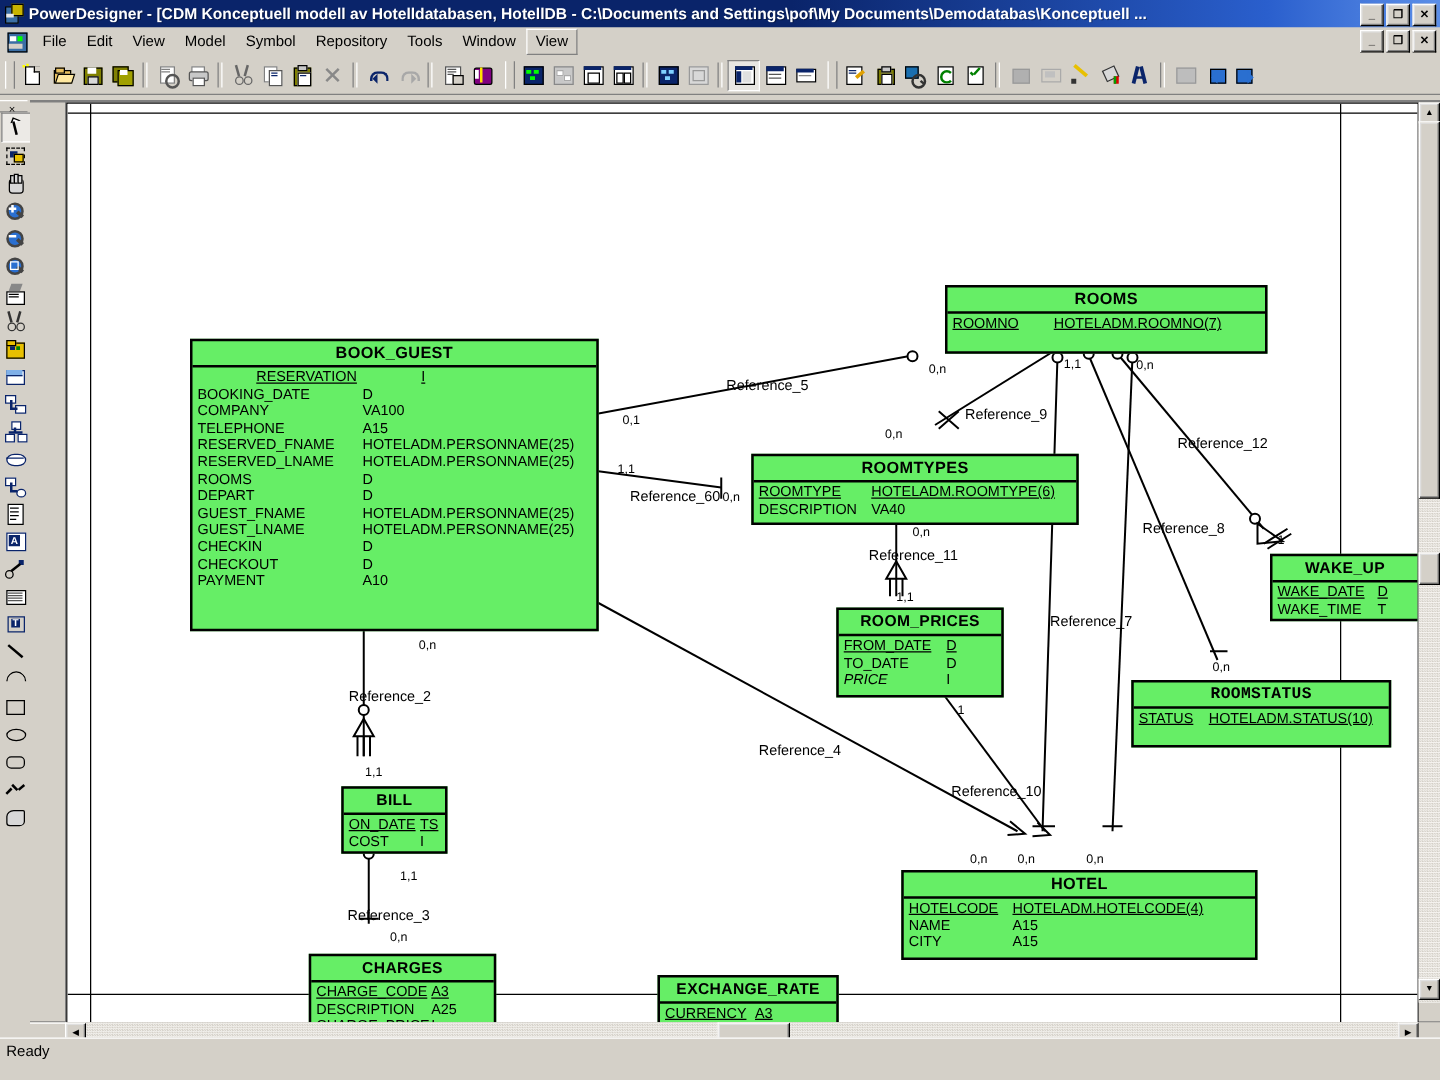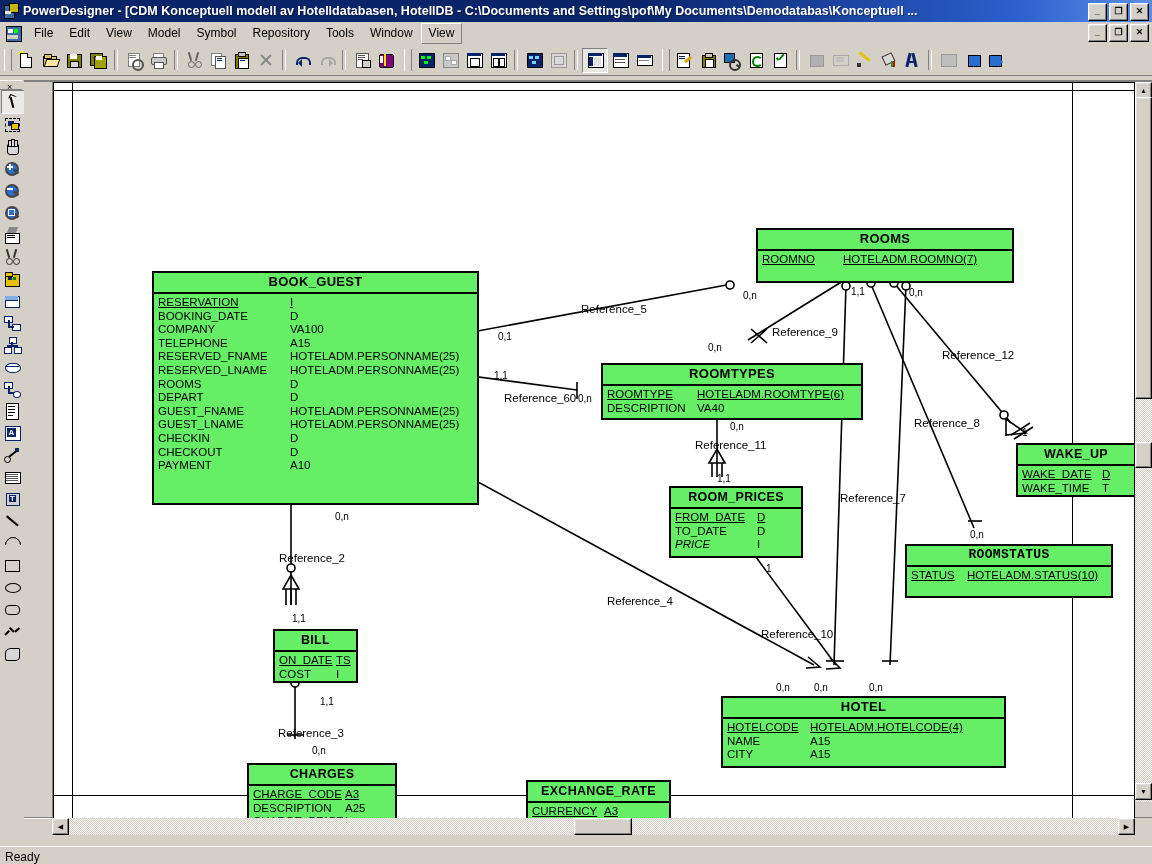--- a/index.html
+++ b/index.html
@@ -72,21 +72,21 @@
     display:flex;align-items:center;justify-content:center;font-size:7px;line-height:7px;}
   .sb-track{background:#f0eeea;background-image:
     repeating-conic-gradient(#d4d0c8 0% 25%, #f4f2ee 0% 50%);background-size:2px 2px;}
   .sb-thumb{background:#d4d0c8;border:1px solid;border-color:#fff #000 #000 #fff;
     box-shadow:inset -1px -1px 0 #808080,inset 1px 1px 0 #dfdfdf;}
 
   
   .hsb{position:absolute;left:0;bottom:0;width:1128px;height:17px;background:#d4d0c8;display:flex;}
 
   
-  .statusbar{position:absolute;left:0;bottom:0;width:1152px;height:18px;background:#d4d0c8;
+  .statusbar{position:absolute;left:0;bottom:0;width:1152px;height:34px;background:#d4d0c8;
     border-top:1px solid #fff;font-size:12px;color:#000;padding:3px 0 0 5px;box-sizing:border-box;}
 
   
   .entity{position:absolute;background:#66ee66;border:2px solid #000;box-sizing:border-box;}
   .ent-title{text-align:center;font-weight:bold;font-size:13px;padding:2px 0 3px 0;
     border-bottom:2px solid #000;line-height:14px;letter-spacing:.3px;}
   .ent-body{padding:2px 0 2px 0;}
   .attr{display:flex;font-size:11.5px;line-height:13.6px;padding-left:4px;white-space:nowrap;}
   .attr .nm{display:inline-block;}
   .attr .ty{display:inline-block;}
@@ -674,21 +674,21 @@
             <circle cx="852" cy="203" r="4" fill="#fff"></circle>
             <path d="M 828,578 L 844,578"></path>
           </g>
         </svg>
 
         <div id="entity-layer">
             <div class="entity" style="left: 98px; top: 188px; width: 327px; height: 234px; background: rgb(102, 238, 102);">
               <div class="ent-title" style="font-size: 13px;">BOOK_GUEST</div>
               <div class="ent-body">
                 <div class="attr">
-                  <span class="nm u" style="width: 132px;">RESERVATION</span>
+                  <span class="nm u" style="width: 132px; margin-left: 47px;">RESERVATION</span>
                   <span class="ty u">I</span>
                 </div>
                 <div class="attr">
                   <span class="nm" style="width: 132px;">BOOKING_DATE</span>
                   <span class="ty">D</span>
                 </div>
                 <div class="attr">
                   <span class="nm" style="width: 132px;">COMPANY</span>
                   <span class="ty">VA100</span>
                 </div>

